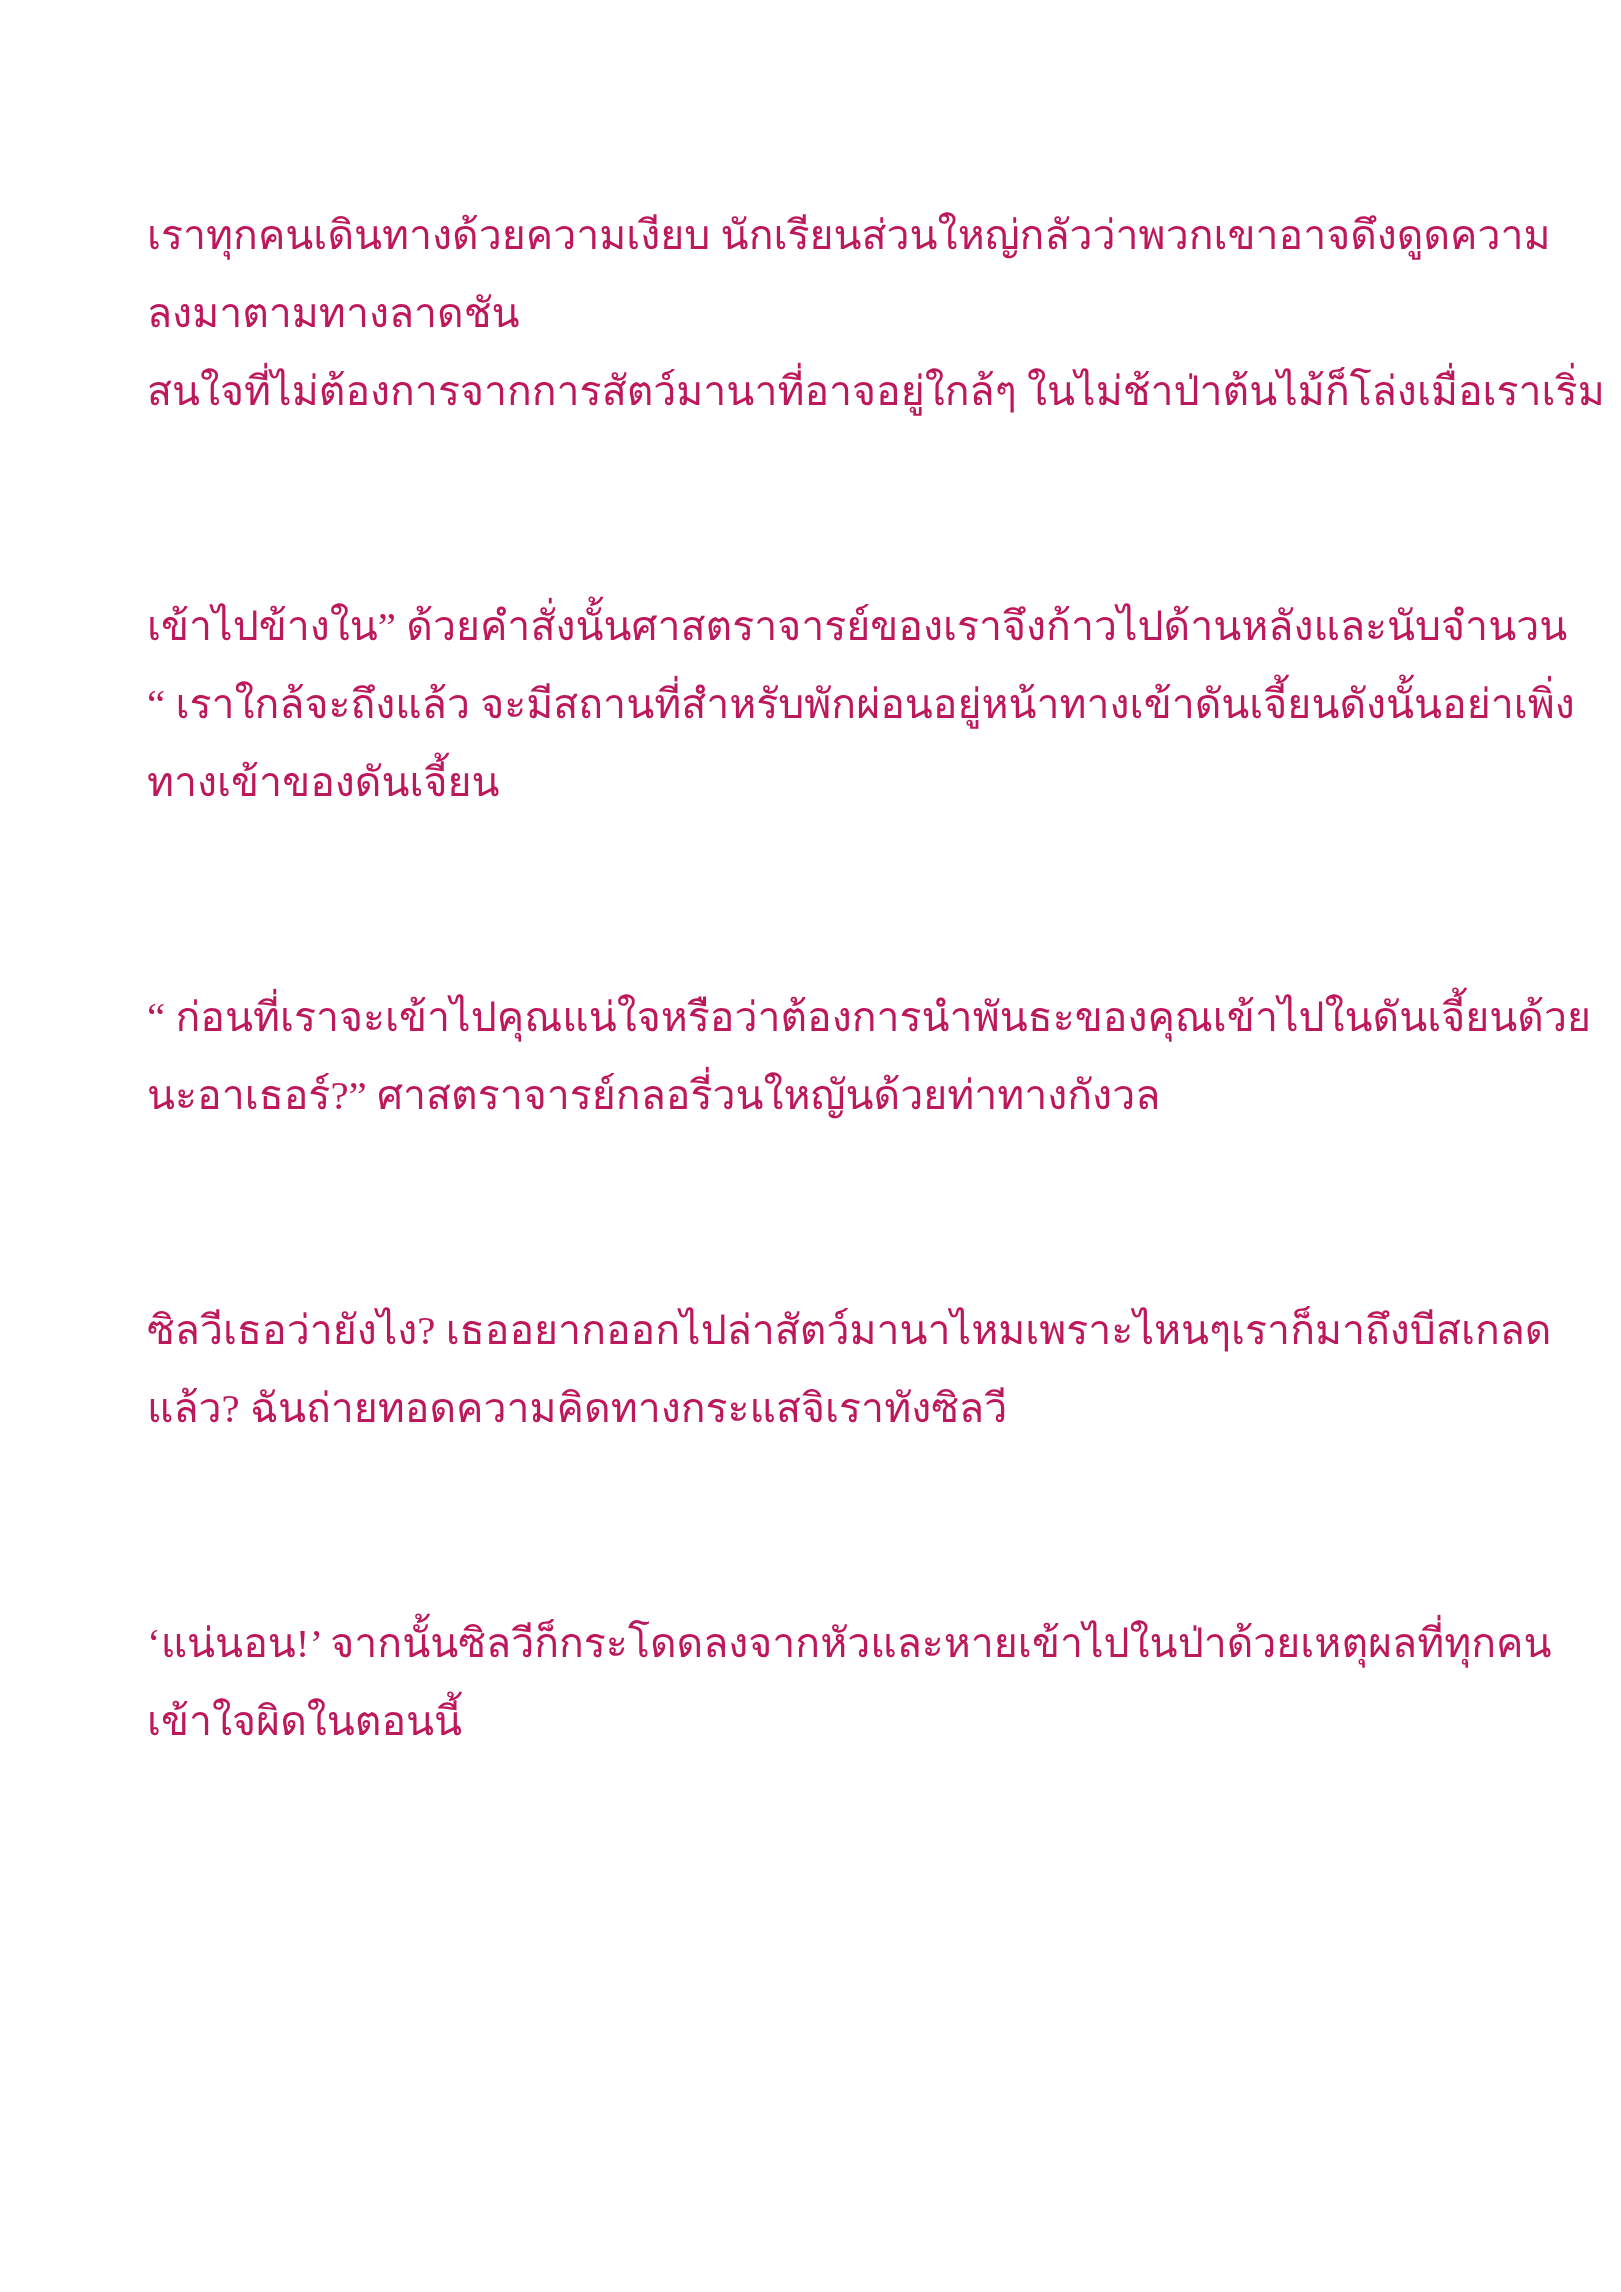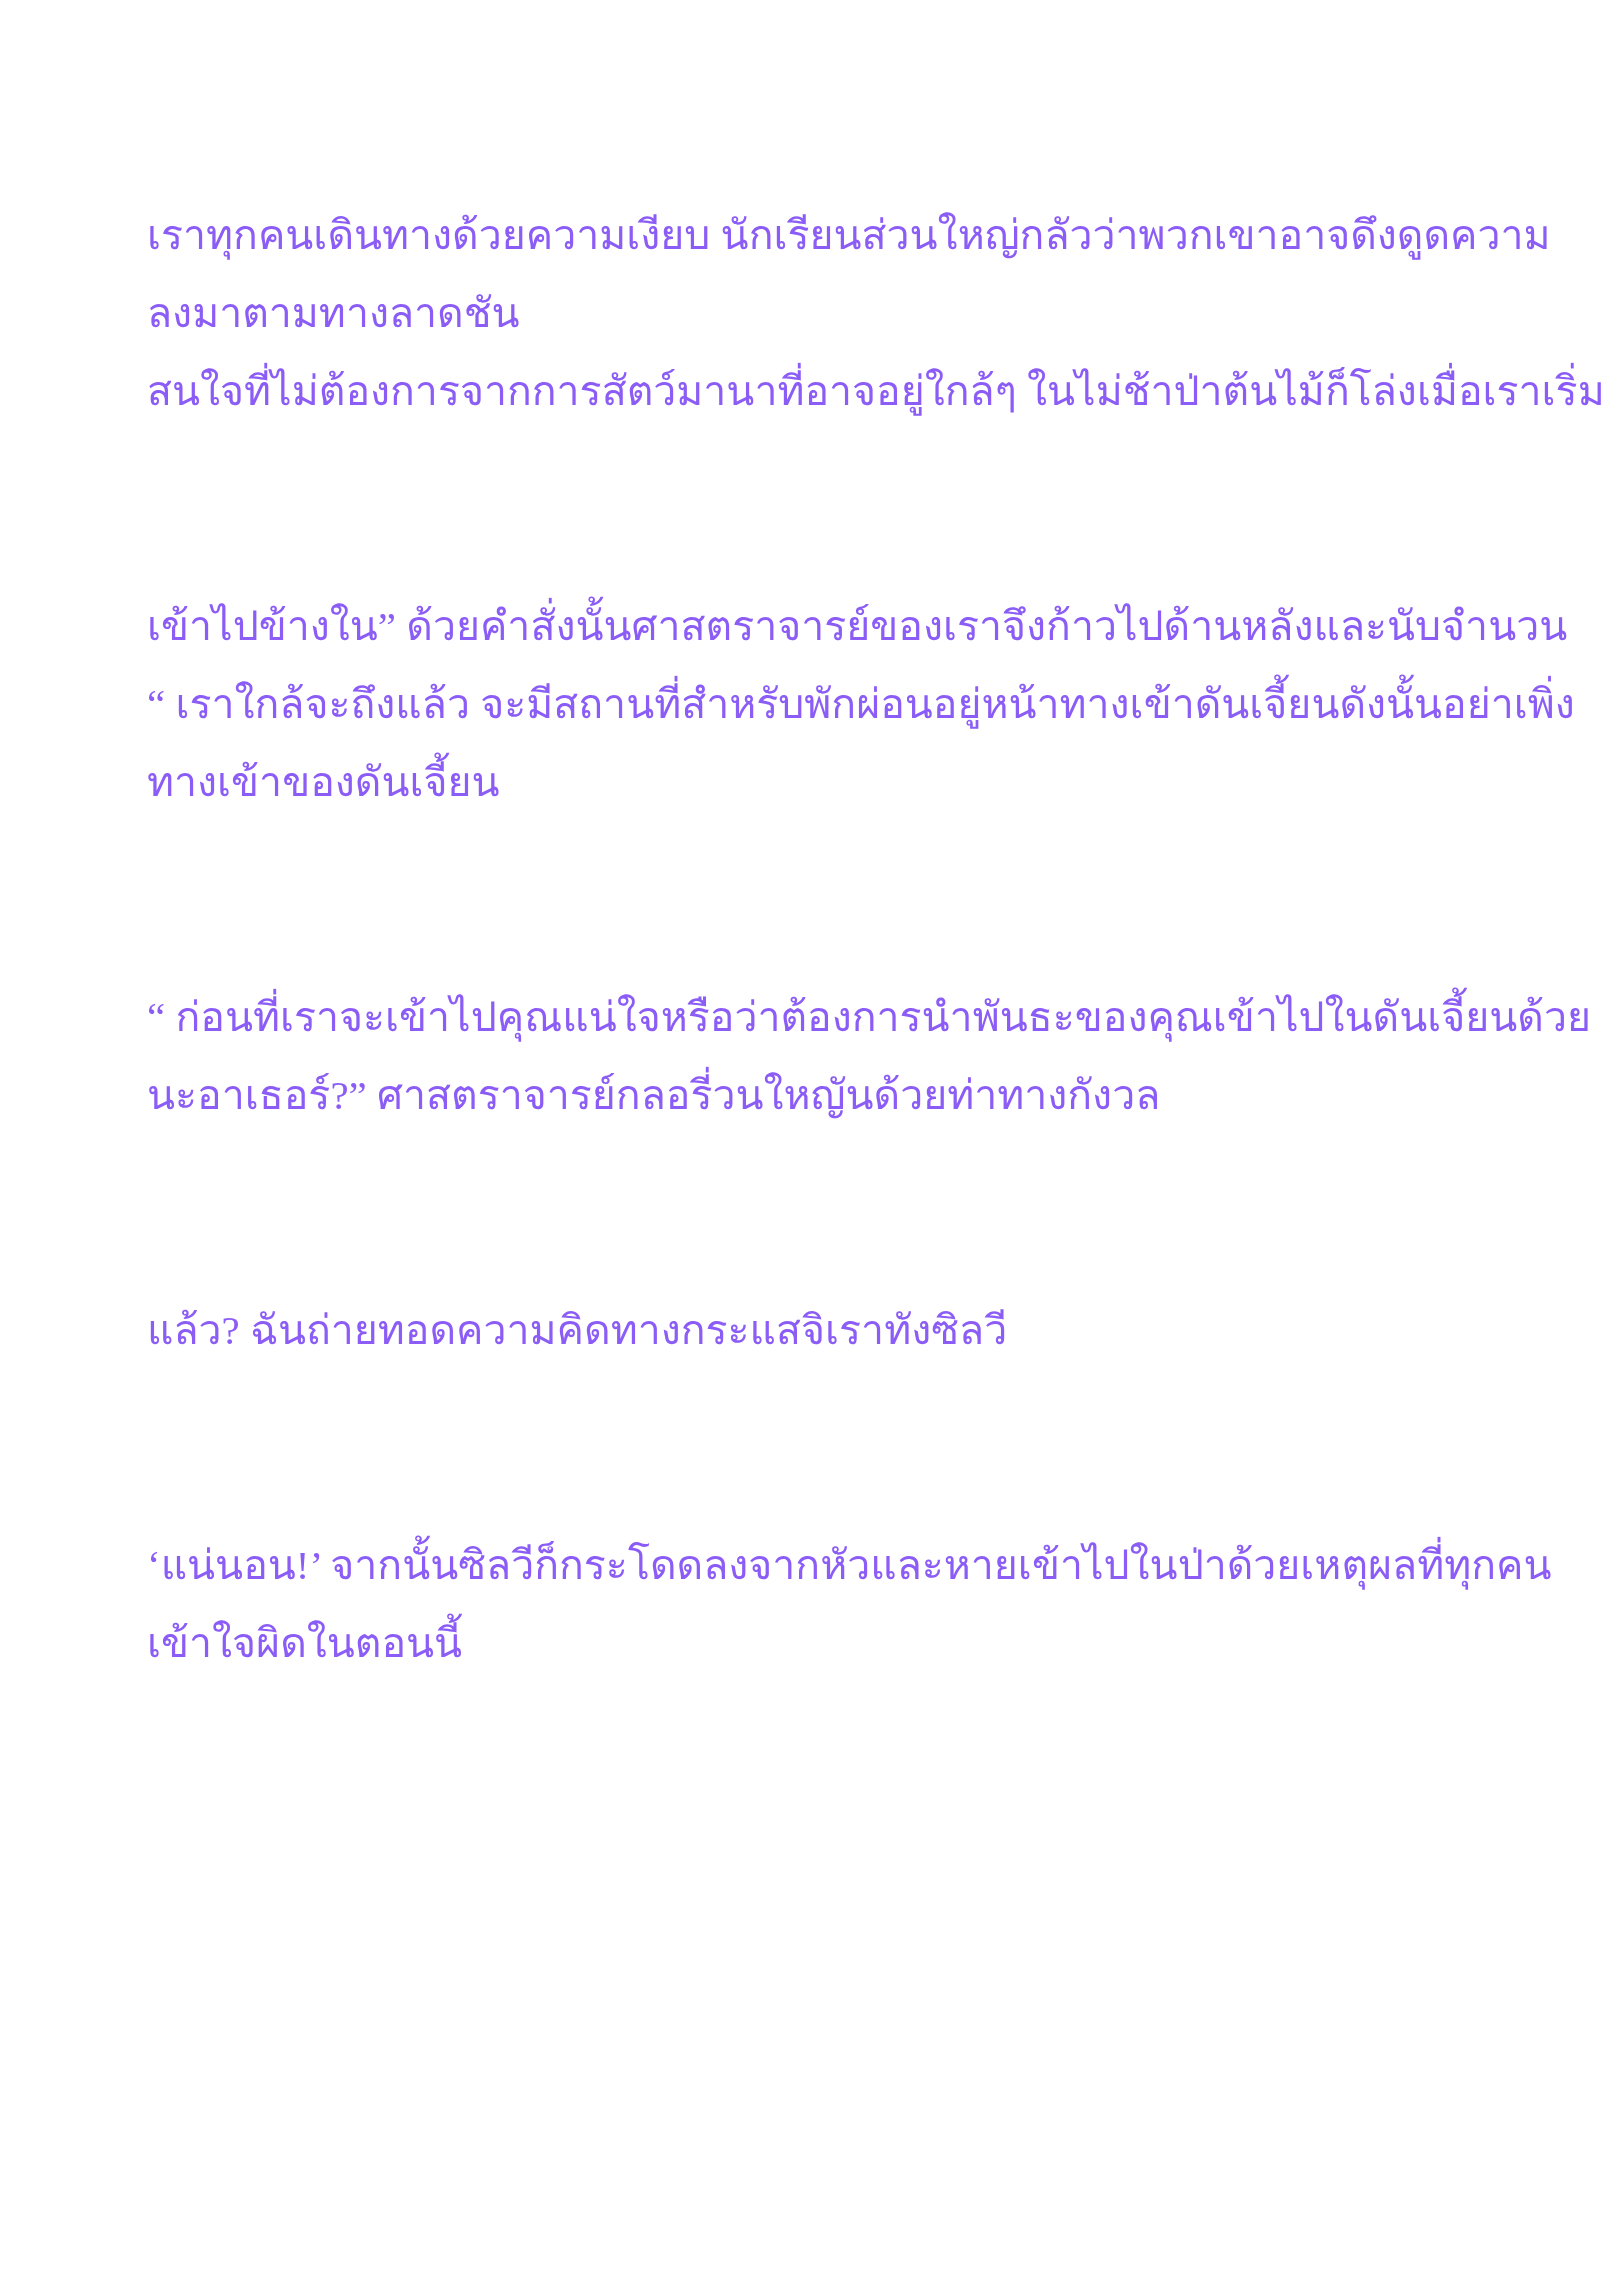--- a/index.html
+++ b/index.html
@@ -5,21 +5,21 @@
   html, body {
     margin: 0;
     padding: 0;
     background: #ffffff;
   }
   .page {
     position: relative;
     width: 1621px;
     height: 2264px;
     background: #ffffff;
-    color: #8b5cf6;
+    color: #be185d;
     box-sizing: border-box;
     padding: 196px 127px 0 147px;
     font-family: "Liberation Serif", serif;
     overflow: hidden;
   }
   .para {
     margin: 0 0 157px 0;
     padding: 0;
     font-size: 41px;
     line-height: 78px;
@@ -47,20 +47,21 @@
     <span class="line">“ เราใกล้จะถึงแล้ว จะมีสถานที่สำหรับพักผ่อนอยู่หน้าทางเข้าดันเจี้ยนดังนั้นอย่าเพิ่ง</span>
     <span class="line">ทางเข้าของดันเจี้ยน</span>
   </p>
 
   <p class="para">
     <span class="line">“ ก่อนที่เราจะเข้าไปคุณแน่ใจหรือว่าต้องการนำพันธะของคุณเข้าไปในดันเจี้ยนด้วย</span>
     <span class="line">นะอาเธอร์?” ศาสตราจารย์กลอรี่วนใหญันด้วยท่าทางกังวล</span>
   </p>
 
   <p class="para">
+    <span class="line">ซิลวีเธอว่ายังไง? เธออยากออกไปล่าสัตว์มานาไหมเพราะไหนๆเราก็มาถึงบีสเกลด</span>
     <span class="line">แล้ว? ฉันถ่ายทอดความคิดทางกระแสจิเราทังซิลวี</span>
   </p>
 
   <p class="para">
     <span class="line">‘แน่นอน!’ จากนั้นซิลวีก็กระโดดลงจากหัวและหายเข้าไปในป่าด้วยเหตุผลที่ทุกคน</span>
     <span class="line">เข้าใจผิดในตอนนี้</span>
   </p>
 
 </div>
 

